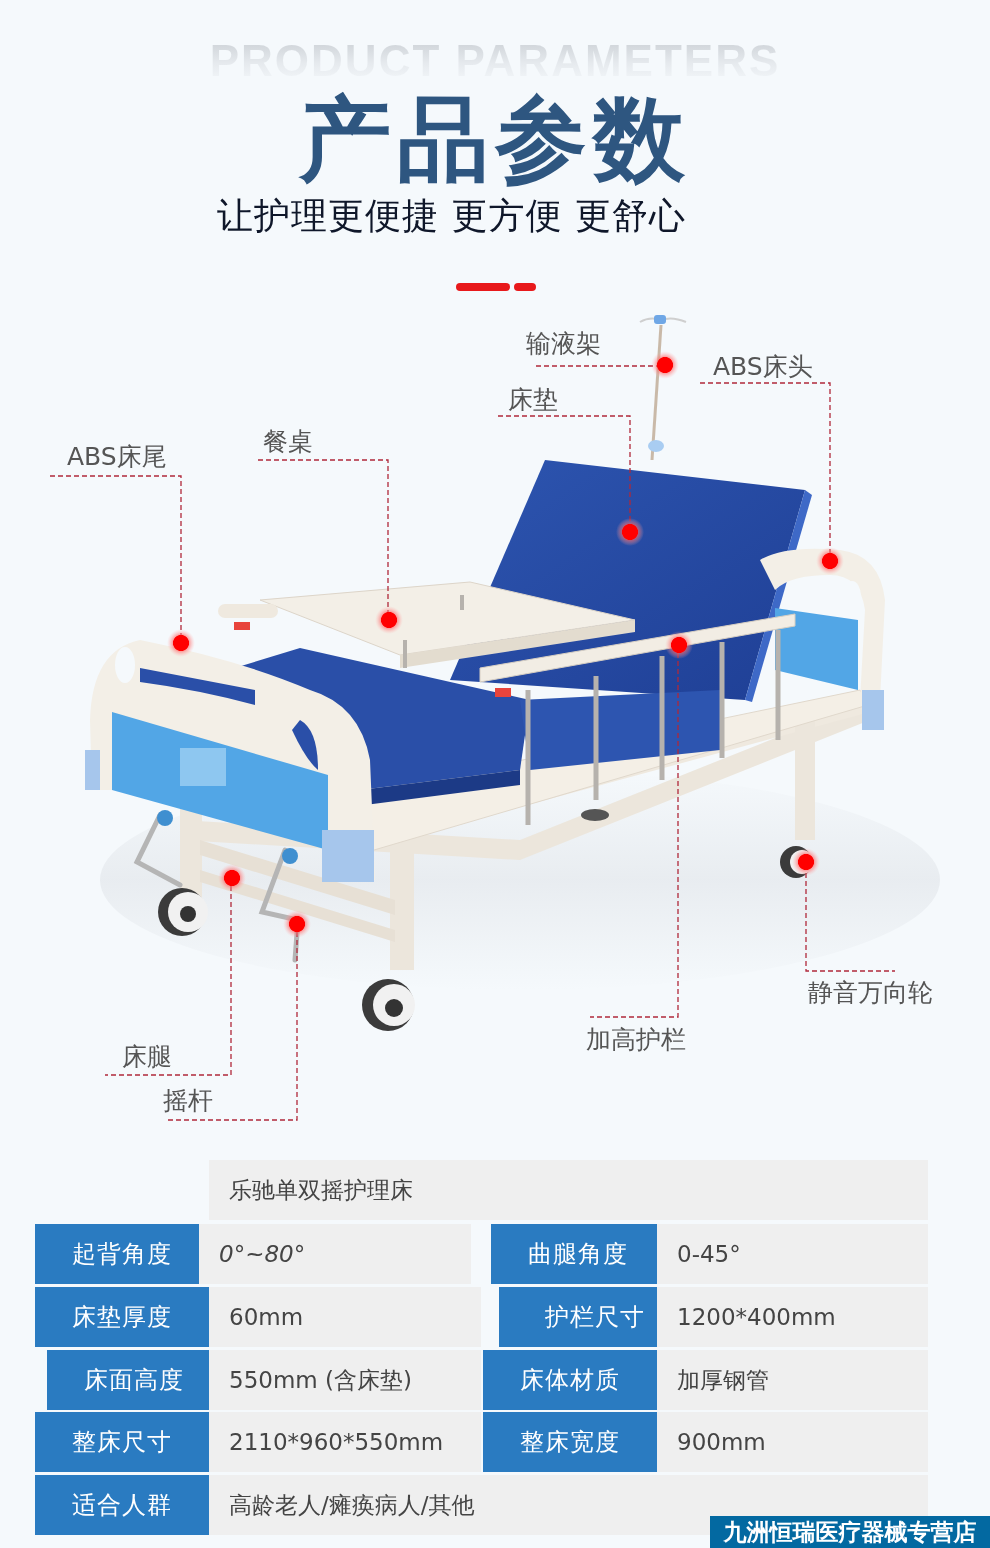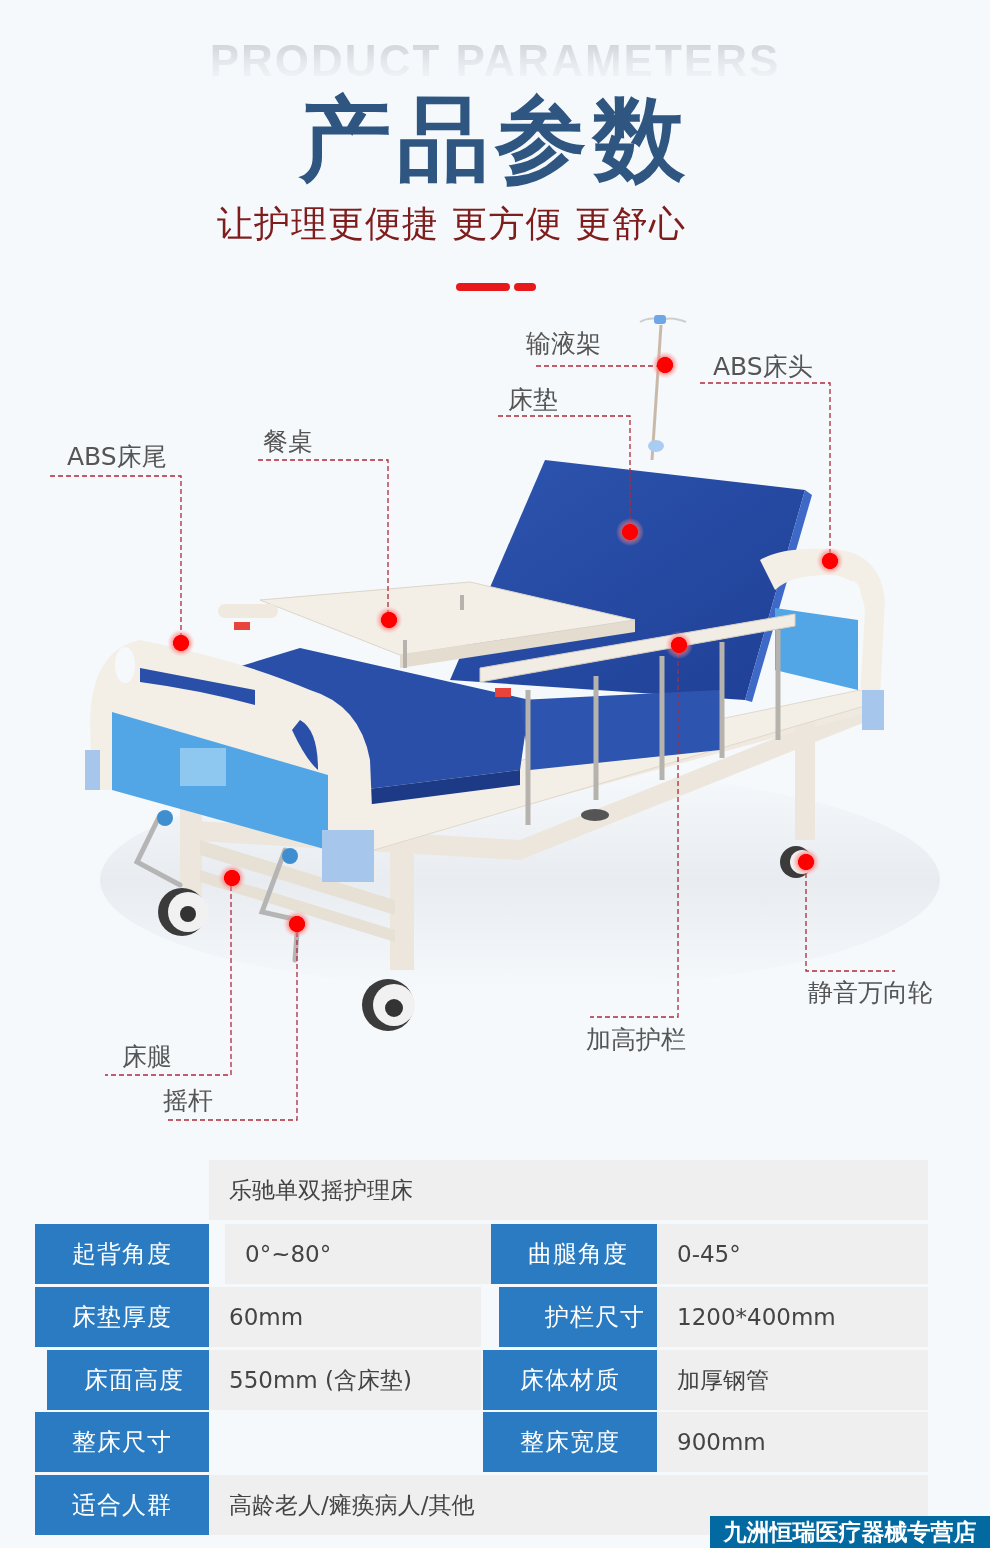--- a/index.html
+++ b/index.html
@@ -15,22 +15,22 @@
     font-family: "Liberation Sans", sans-serif; font-weight: bold;
     font-size: 44px; letter-spacing: 2px; color: #d6dbe0;
     background: linear-gradient(to bottom, #c9ced3 0%, #e6eaee 55%, #f5f9fc 100%);
     -webkit-background-clip: text; background-clip: text; -webkit-text-fill-color: transparent;
   }
   .cn-title {
     position: absolute; left: 0; top: 78px; width: 990px; text-align: center;
     font-size: 92px; font-weight: bold; color: #2e5680; letter-spacing: 6px;
   }
   .subtitle {
-    position: absolute; left: 0; top: 200px; width: 903px; text-align: center;
-    font-size: 36px; color: #7f1d1d; letter-spacing: 1px;
+    position: absolute; left: 0; top: 192px; width: 903px; text-align: center;
+    font-size: 36px; color: #0f172a; letter-spacing: 1px;
   }
   .bar-long { position: absolute; left: 456px; top: 283px; width: 54px; height: 8px; background: #e8191b; border-radius: 4px; }
   .bar-short { position: absolute; left: 514px; top: 283px; width: 22px; height: 8px; background: #e8191b; border-radius: 4px; }
 
   .diagram { position: absolute; left: 0; top: 300px; width: 990px; height: 850px; }
   .diagram svg { position: absolute; left: 0; top: 0; }
   .label {
     position: absolute; font-size: 25px; color: #555; white-space: nowrap;
   }
 
@@ -192,38 +192,39 @@
   <div class="label" style="left:122px; top:740px;">床腿</div>
   <div class="label" style="left:163px; top:784px;">摇杆</div>
 </div>
 
 <div class="spec-table">
   <div class="row" style="top:0px;">
     <div class="cell-val" style="left:174px; width:719px;">乐驰单双摇护理床</div>
   </div>
   <div class="row" style="top:64px;">
     <div class="cell-key" style="left:0;">起背角度</div>
-    <div class="cell-val" style="left:190px; width:272px;">0°~80°</div>
+    <div class="cell-val" style="left:164px; width:272px;font-style:italic;">0°~80°</div>
     <div class="cell-key" style="left:448px;margin-left:8px;">曲腿角度</div>
     <div class="cell-val" style="left:622px; width:271px;">0-45°</div>
   </div>
   <div class="row" style="top:127px;">
     <div class="cell-key" style="left:0;">床垫厚度</div>
     <div class="cell-val" style="left:174px; width:272px;padding-left:20px;">60mm</div>
     <div class="cell-key" style="left:464px;padding-left:18px;">护栏尺寸</div>
     <div class="cell-val" style="left:622px; width:271px;">1200*400mm</div>
   </div>
   <div class="row" style="top:190px;">
     <div class="cell-key" style="left:0;margin-left:12px;">床面高度</div>
     <div class="cell-val" style="left:174px; width:272px;">550mm (含床垫)</div>
     <div class="cell-key" style="left:448px;">床体材质</div>
     <div class="cell-val" style="left:622px; width:271px;">加厚钢管</div>
   </div>
   <div class="row" style="top:252px;">
     <div class="cell-key" style="left:0;">整床尺寸</div>
+    <div class="cell-val" style="left:174px; width:272px;">2110*960*550mm</div>
     <div class="cell-key" style="left:448px;">整床宽度</div>
     <div class="cell-val" style="left:622px; width:271px;">900mm</div>
   </div>
   <div class="row" style="top:315px;">
     <div class="cell-key" style="left:0;">适合人群</div>
     <div class="cell-val" style="left:174px; width:719px;">高龄老人/瘫痪病人/其他</div>
   </div>
 </div>
 
 <div class="shop-badge">九洲恒瑞医疗器械专营店</div>

